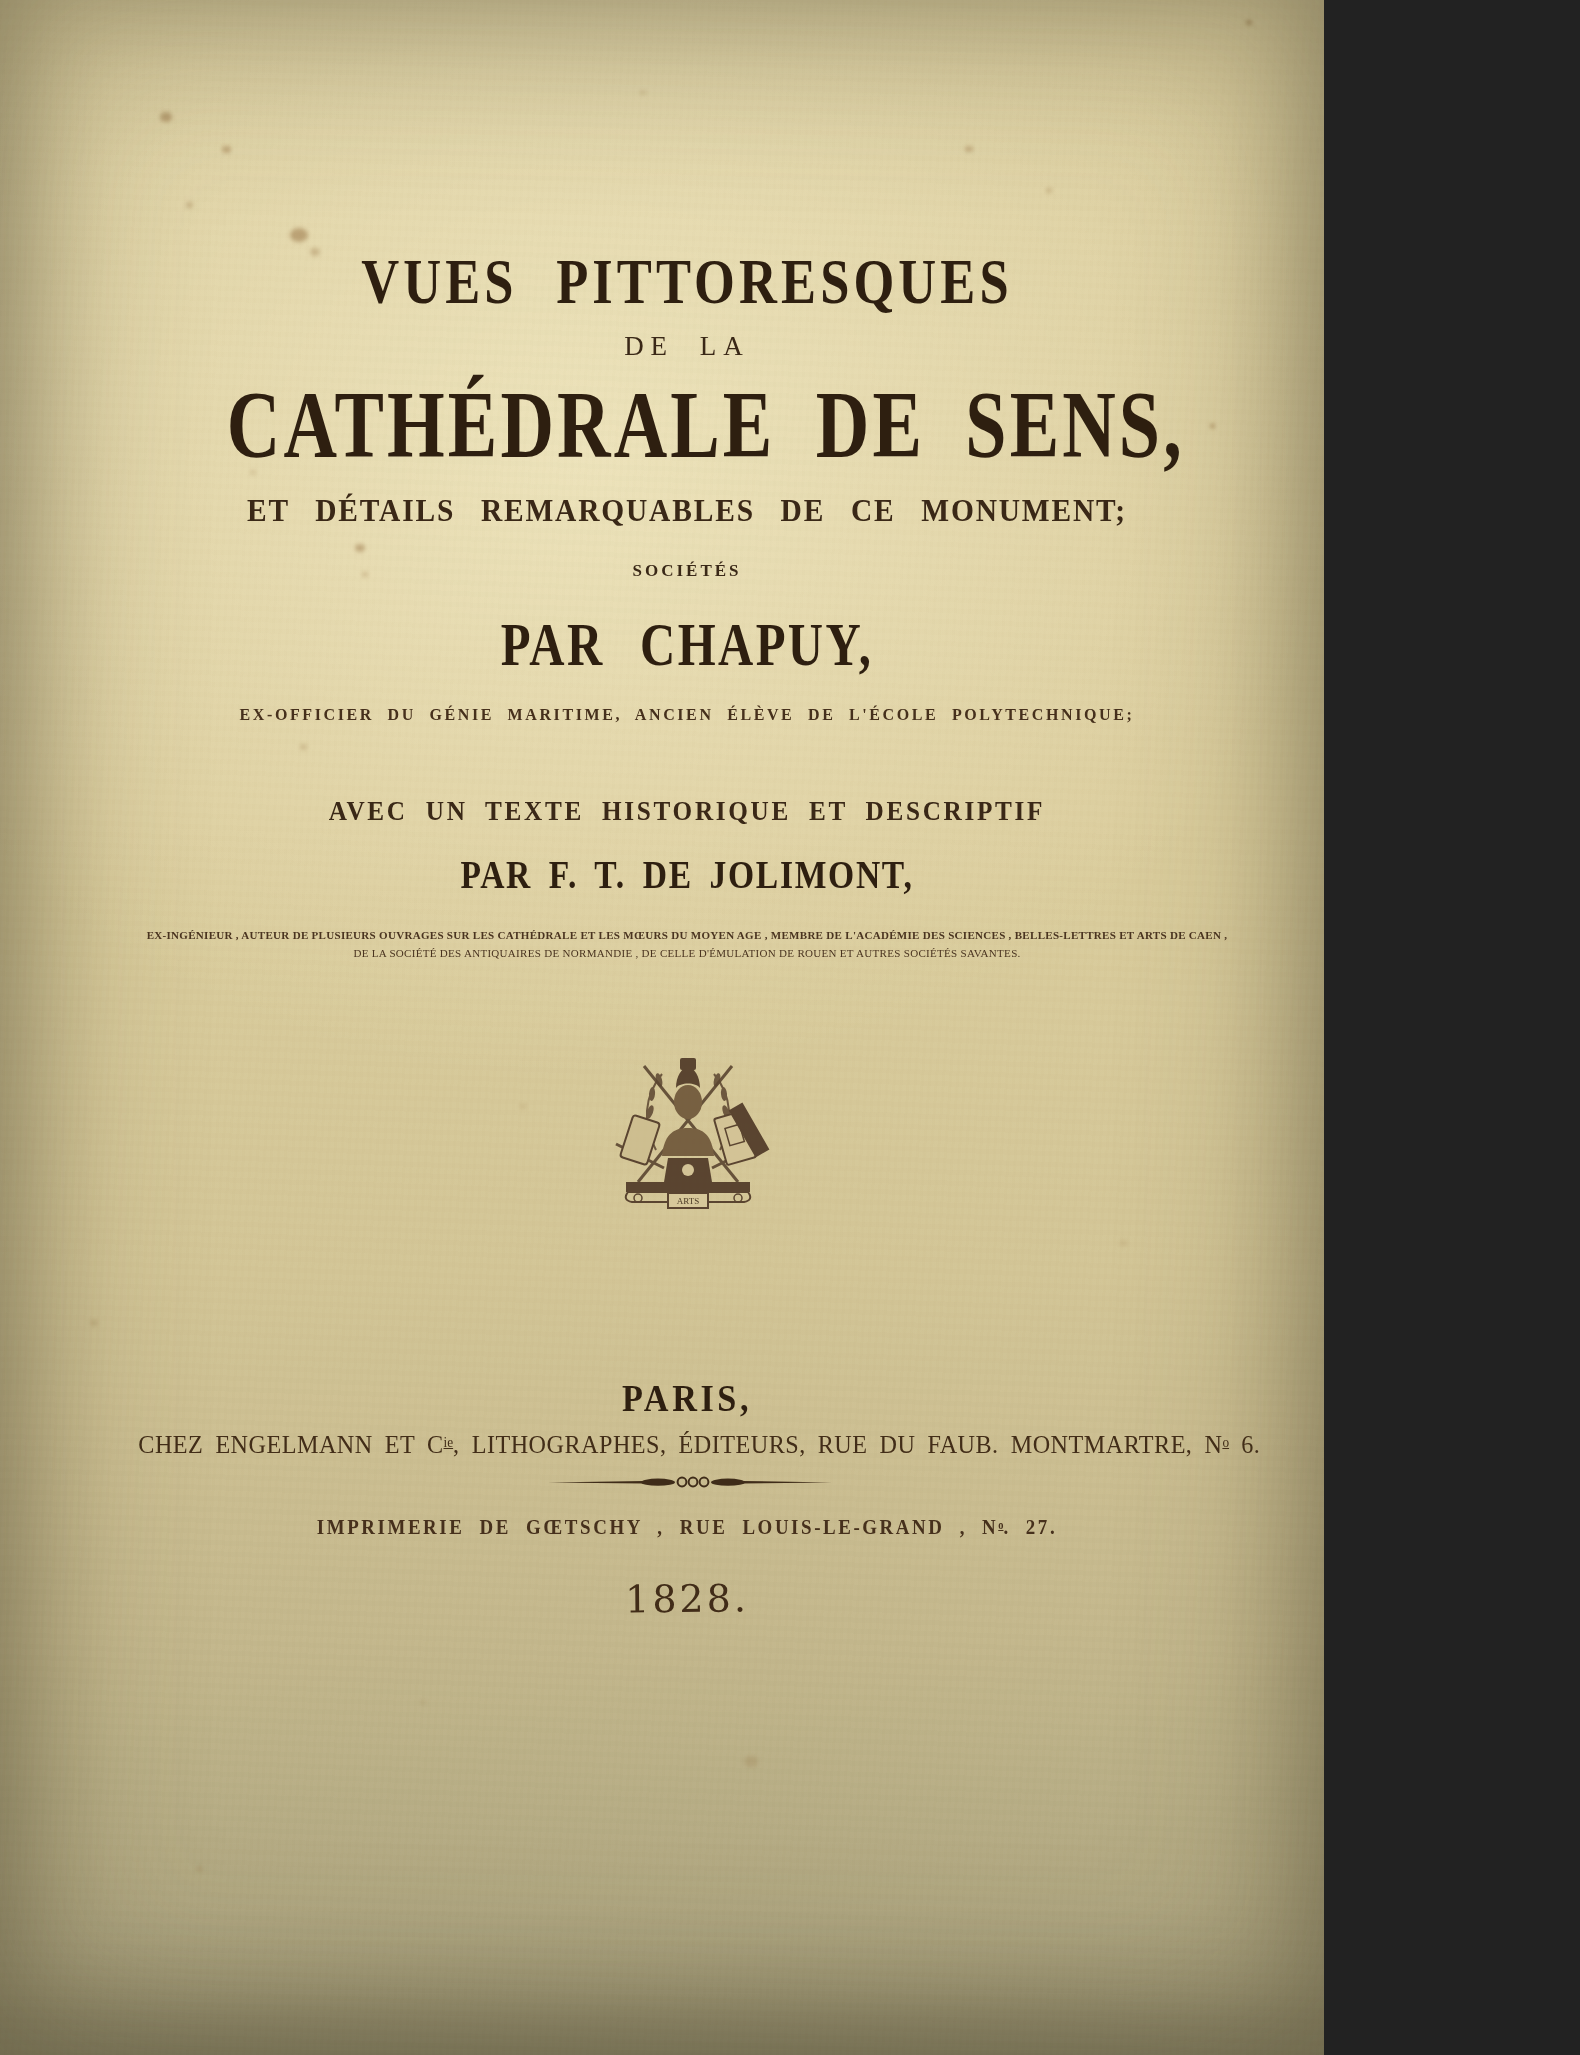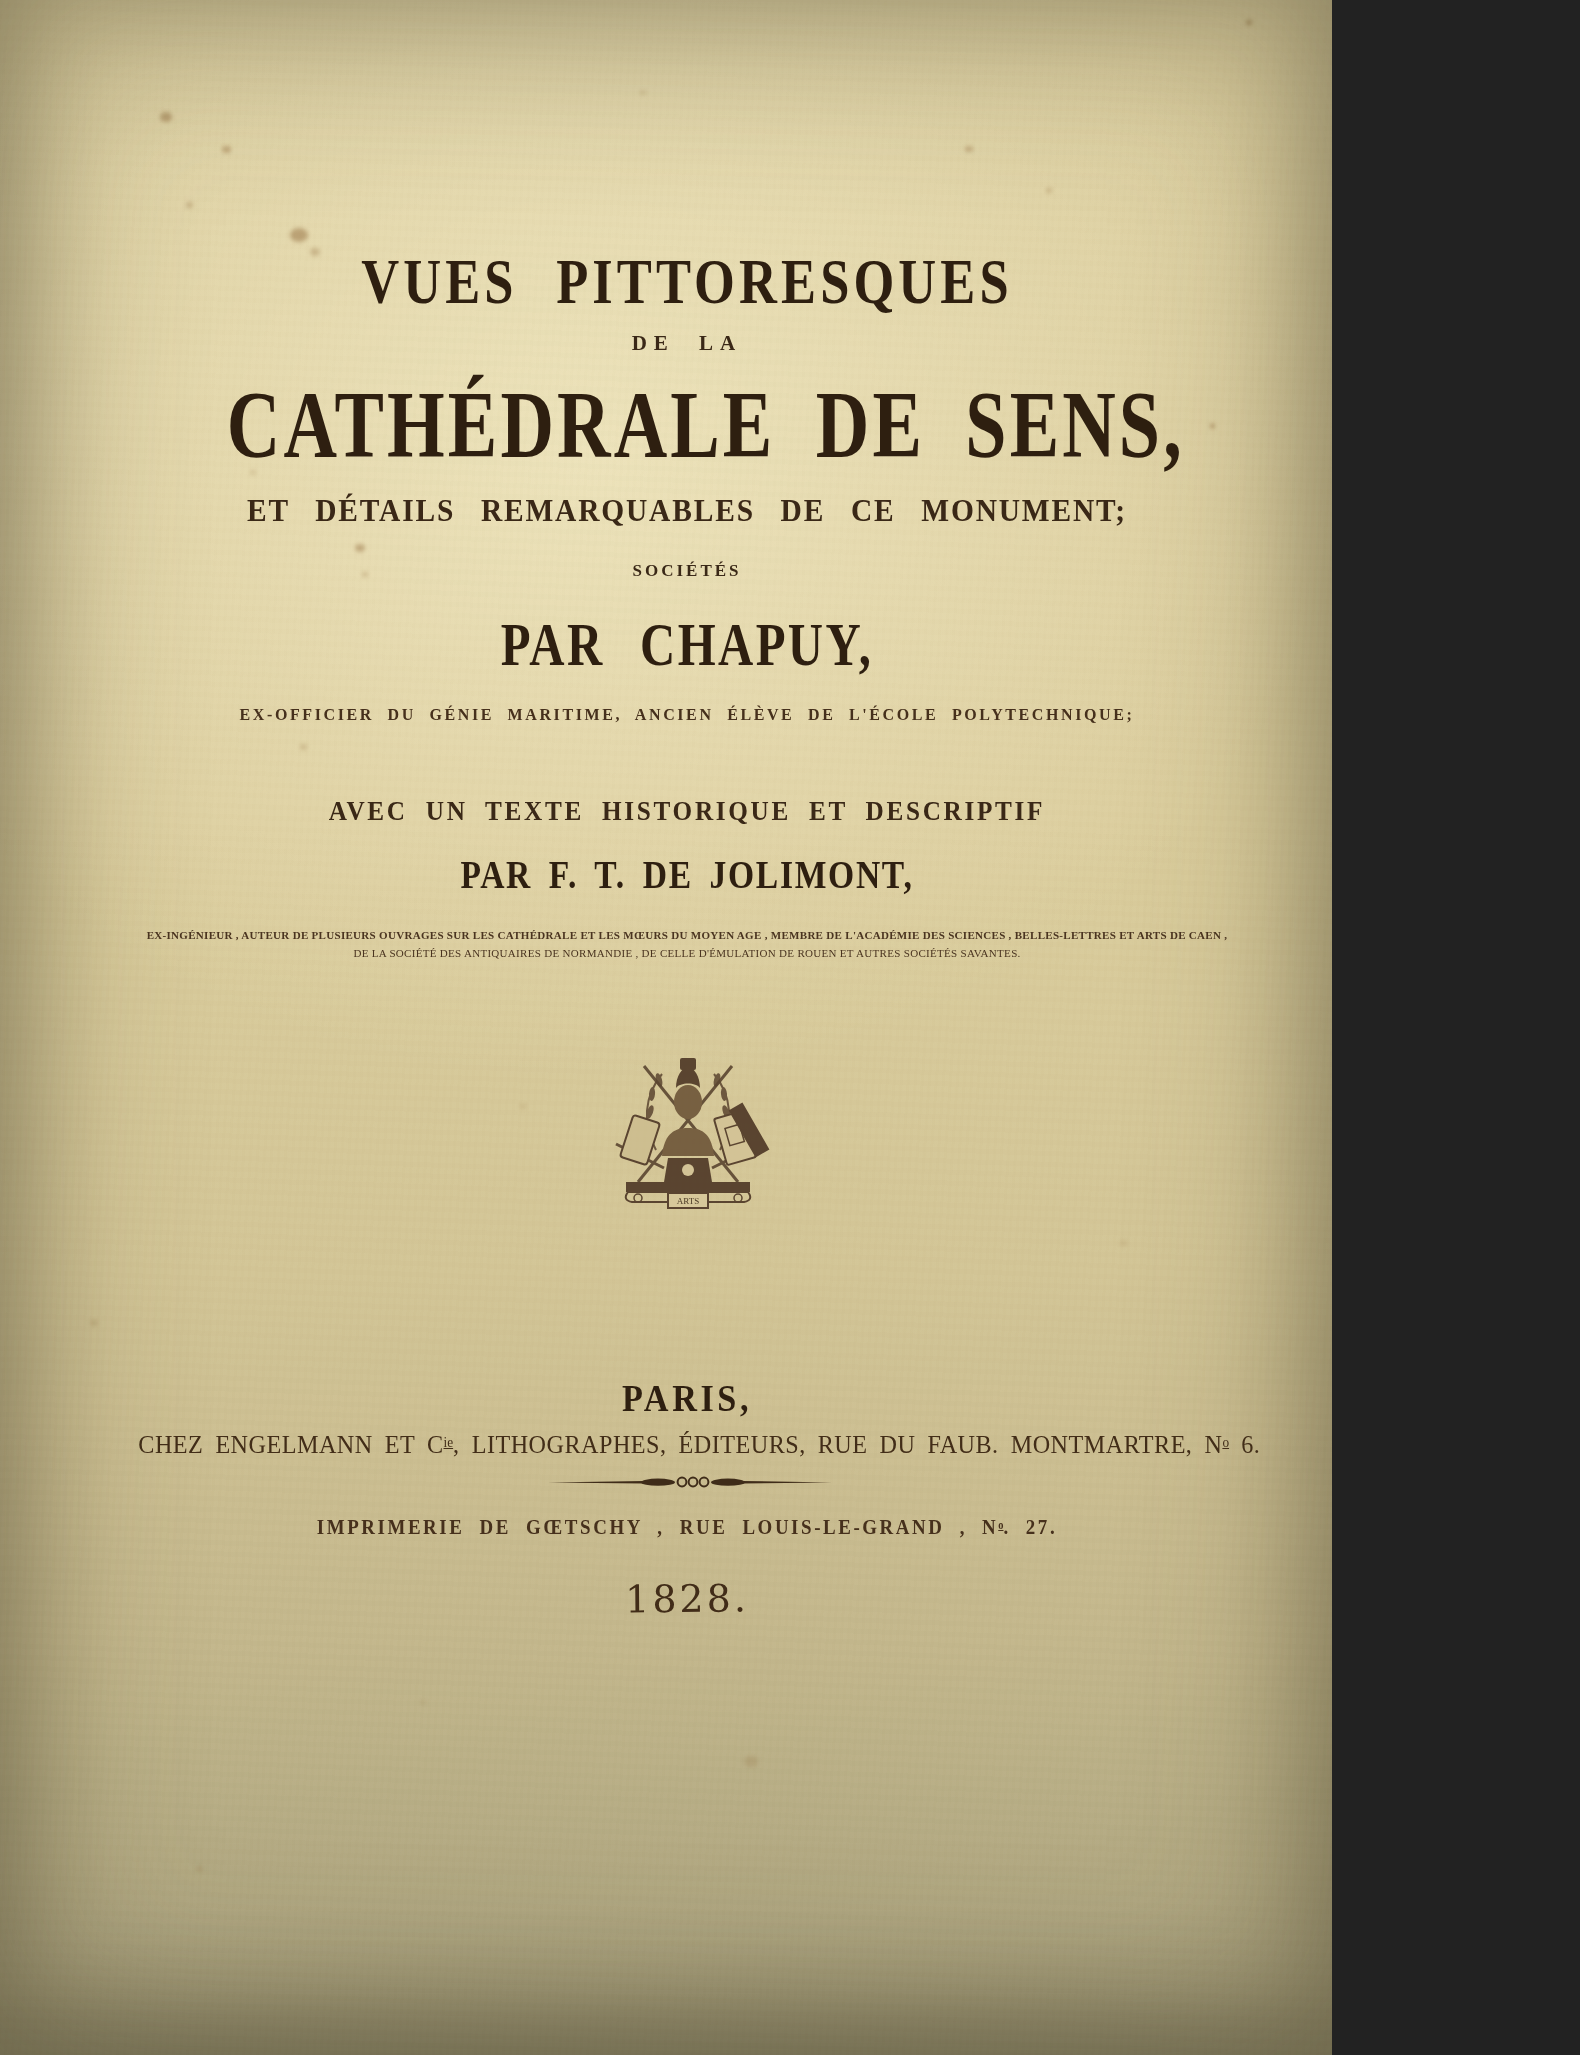--- a/index.html
+++ b/index.html
@@ -4,37 +4,36 @@
 <style>
   html,body{margin:0;padding:0;background:#222;}
   .page{
     position:relative;
     width:1324px;height:2055px;
     overflow:hidden;
     font-family:"Liberation Serif","DejaVu Serif",serif;
     background:
       radial-gradient(ellipse 1100px 900px at 44% 22%, rgba(255,248,216,0.50), rgba(255,248,216,0) 70%),
       linear-gradient(180deg,#dccfa0 0%, #dbcd9d 40%, #d3c596 62%, #c3b78c 80%, #a9a17d 97%, #9d9676 100%);
-    padding-left: 8px;
   }
   .page::after{ 
     content:"";position:absolute;inset:0;pointer-events:none;
     box-shadow:inset 0 0 160px 35px rgba(80,70,45,0.38), inset 0 -40px 90px 10px rgba(60,58,40,0.28);
   }
   .grain{position:absolute;inset:0;pointer-events:none;opacity:.5;
     background:
       repeating-linear-gradient(94deg, rgba(120,100,60,0.025) 0 3px, rgba(255,255,230,0.02) 3px 7px),
       repeating-linear-gradient(2deg, rgba(100,90,55,0.02) 0 5px, rgba(250,245,220,0.02) 5px 11px);
   }
   .line{position:absolute;left:97px;width:1180px;text-align:center;color:#3a2817;line-height:1;white-space:nowrap;}
   .ink-dark{color:#2e1f10;}
   .spot{position:absolute;border-radius:50%;background:#8a6233;filter:blur(2px);pointer-events:none;}
 
   .series-title  {top:250px;font-size:64px;font-weight:bold;letter-spacing:5px;word-spacing:26px;transform:scaleX(.82);}
-  .de-la        {top:333px;font-size:21px;font-weight:bold;letter-spacing:7px;word-spacing:12px;}
+  .de-la        {top:333px;font-size:27px;font-weight:normal;letter-spacing:7px;word-spacing:12px;}
   .main-title   {top:378px;font-size:95px;font-weight:bold;letter-spacing:4px;word-spacing:24px;transform:scaleX(.78);}
   .subtitle     {top:494px;font-size:32px;font-weight:bold;letter-spacing:2px;word-spacing:18px;transform:scaleX(.92);}
   .dessines     {top:562px;font-size:17px;font-weight:bold;letter-spacing:3px;}
   .artist       {top:614px;font-size:61px;font-weight:bold;letter-spacing:3px;word-spacing:26px;transform:scaleX(.80);}
   .artist-cred  {top:707px;font-size:16px;font-weight:bold;letter-spacing:2.6px;word-spacing:7px;color:#46301c;}
   .texte-line   {top:797px;font-size:28px;font-weight:bold;letter-spacing:3px;word-spacing:10px;transform:scaleX(.90);}
   .author       {top:855px;font-size:40px;font-weight:bold;letter-spacing:2px;word-spacing:8px;transform:scaleX(.84);}
   .tiny1        {top:930px;font-size:11px;font-weight:bold;letter-spacing:.3px;color:#4a3420;}
   .tiny2        {top:948px;font-size:11px;font-weight:normal;letter-spacing:.3px;color:#4a3420;}
   .city         {top:1379px;font-size:38px;font-weight:bold;letter-spacing:4px;transform:scaleX(.90);}

